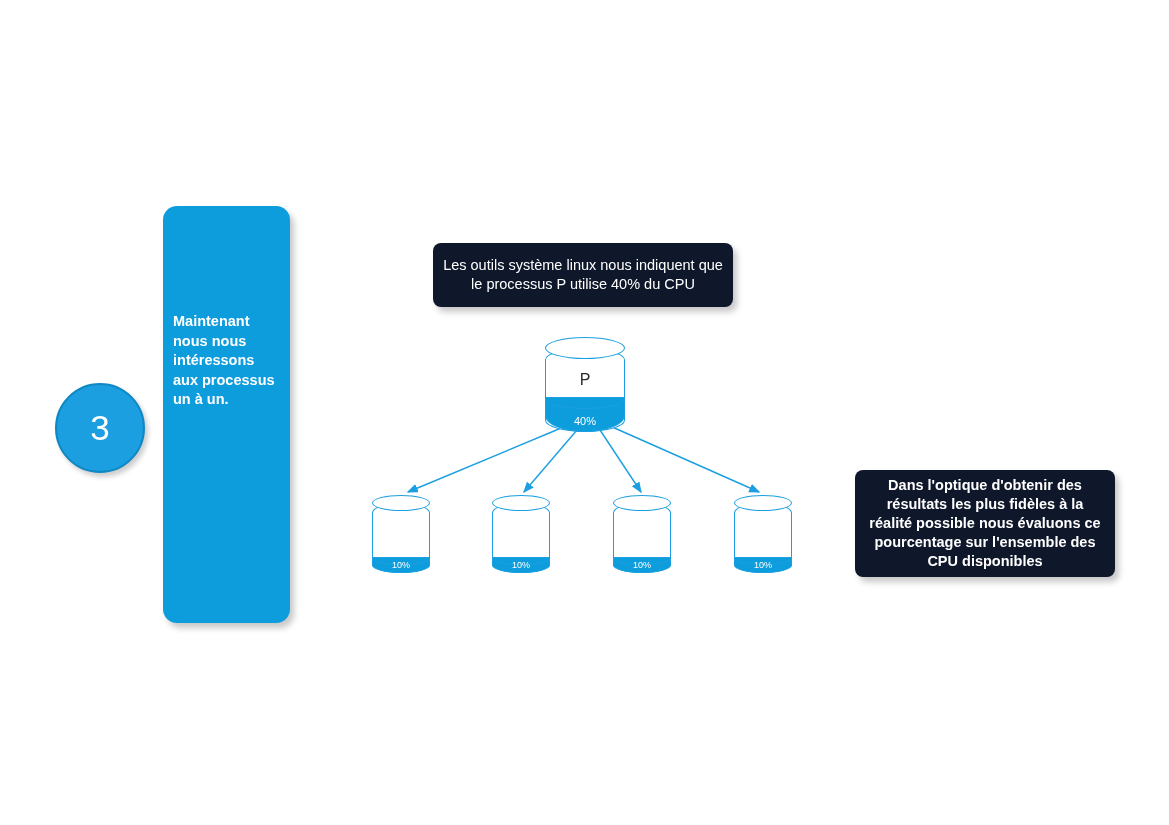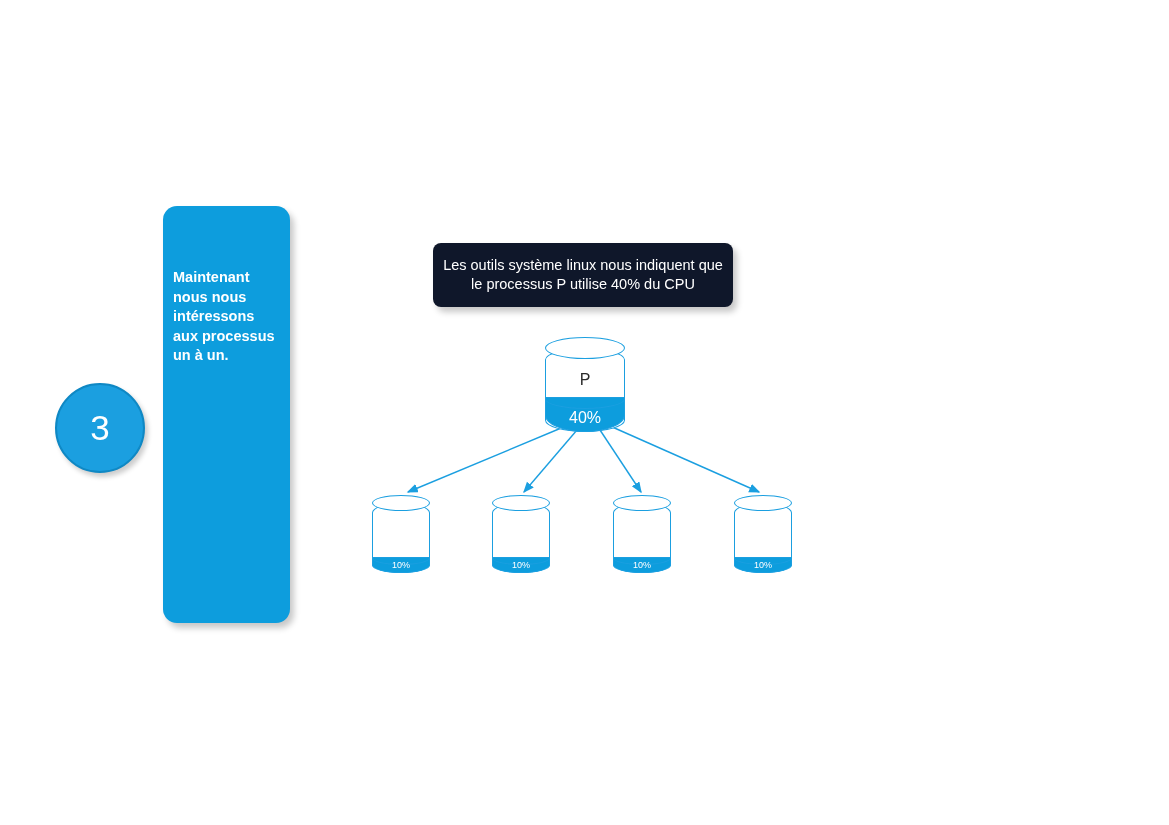--- a/index.html
+++ b/index.html
@@ -43,20 +43,21 @@
     top: 206px;
     width: 127px;
     height: 417px;
     background: #0d9ddd;
     border-radius: 14px;
     box-shadow: 4px 5px 6px rgba(0,0,0,0.22);
   }
   #left-panel .panel-inner {
     padding: 62px 10px 0 10px;
     color: #ffffff;
+    margin-top: 44px;
   }
   #left-panel .bold-text {
     font-weight: bold;
     font-size: 14.5px;
     line-height: 19.5px;
     margin: 0 0 24px 0;
   }
   #left-panel .plain-text {
     font-weight: normal;
     font-size: 14.5px;
@@ -153,21 +154,21 @@
   
   #cyl-main { left: 545px; top: 337px; width: 80px; height: 95px; }
   #cyl-main .cyl-body { top: 11px; width: 80px; height: 84px; }
   #cyl-main .cyl-top  { top: 0px;  width: 80px; height: 22px; }
   #cyl-main .cyl-fill { top: 60px; width: 80px; height: 35px; }
   #cyl-main .cyl-fill-cap { width: 80px; height: 20px; }
   #cyl-main .cyl-label {
     left: 0; top: 34px; width: 80px;
     font-size: 16px;
   }
-  #cyl-main .cyl-pct { font-size: 16px; padding-bottom: 4px; }
+  #cyl-main .cyl-pct { font-size: 11px; padding-bottom: 4px; }
 
   
   .cyl-child { width: 66px; height: 78px; }
   .cyl-child .cyl-body { top: 8px; width: 58px; height: 70px; }
   .cyl-child .cyl-top  { top: 0px; width: 58px; height: 16px; }
   .cyl-child .cyl-fill { top: 62px; width: 58px; height: 16px; }
   .cyl-child .cyl-fill-cap { width: 58px; height: 14px; top: -7px; }
   .cyl-child .cyl-pct { font-size: 9px; padding-bottom: 2px; }
 
   #cyl-c0 { left: 372px; top: 495px; }
@@ -201,20 +202,23 @@
   <div class="abs" id="left-panel">
     <div class="panel-inner">
       <p class="bold-text">Maintenant nous nous intéressons aux processus un à un.</p>
     </div>
   </div>
 
   <div class="abs callout" id="callout-top">
     <span>Les outils système linux nous indiquent que le processus P utilise 40% du CPU</span>
   </div>
 
+  <div class="abs callout" id="callout-right">
+    <span>Dans l'optique d'obtenir des résultats les plus fidèles à la réalité possible nous évaluons ce pourcentage sur l'ensemble des CPU disponibles</span>
+  </div>
 
   <div class="cylinder" id="cyl-main">
     <div class="cyl-body"></div>
     <div class="cyl-top"></div>
     <div class="cyl-fill">
       <div class="cyl-fill-cap"></div>
       <div class="cyl-pct">40%</div>
     </div>
     <div class="cyl-label">P</div>
   </div>

